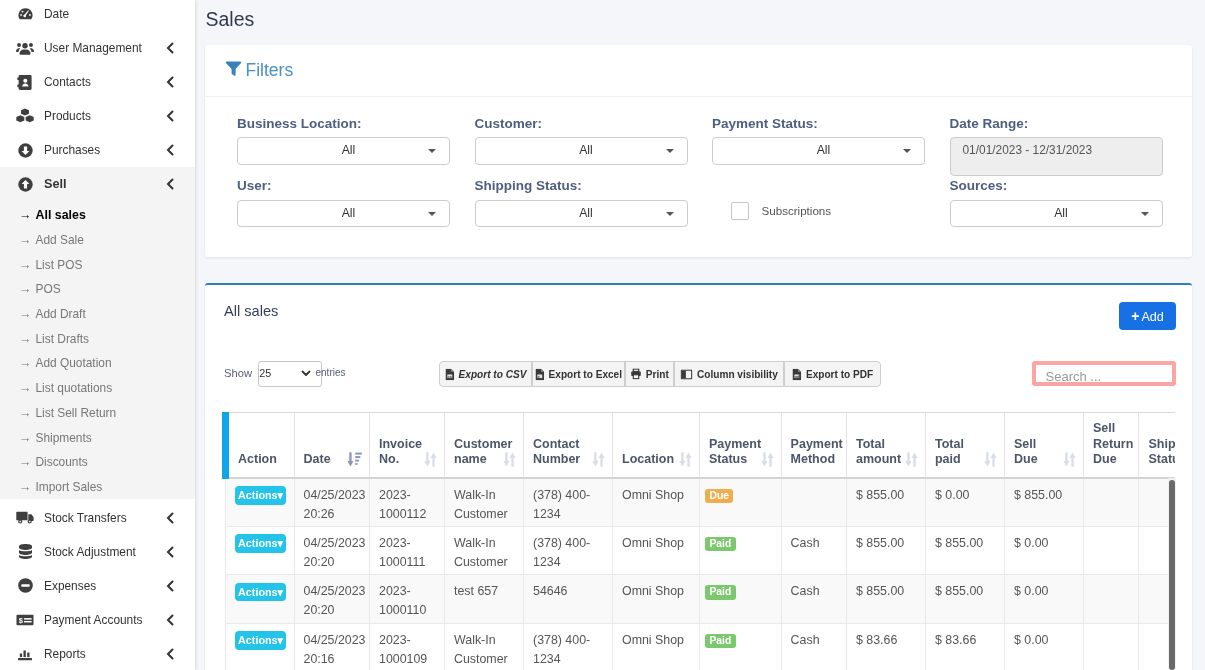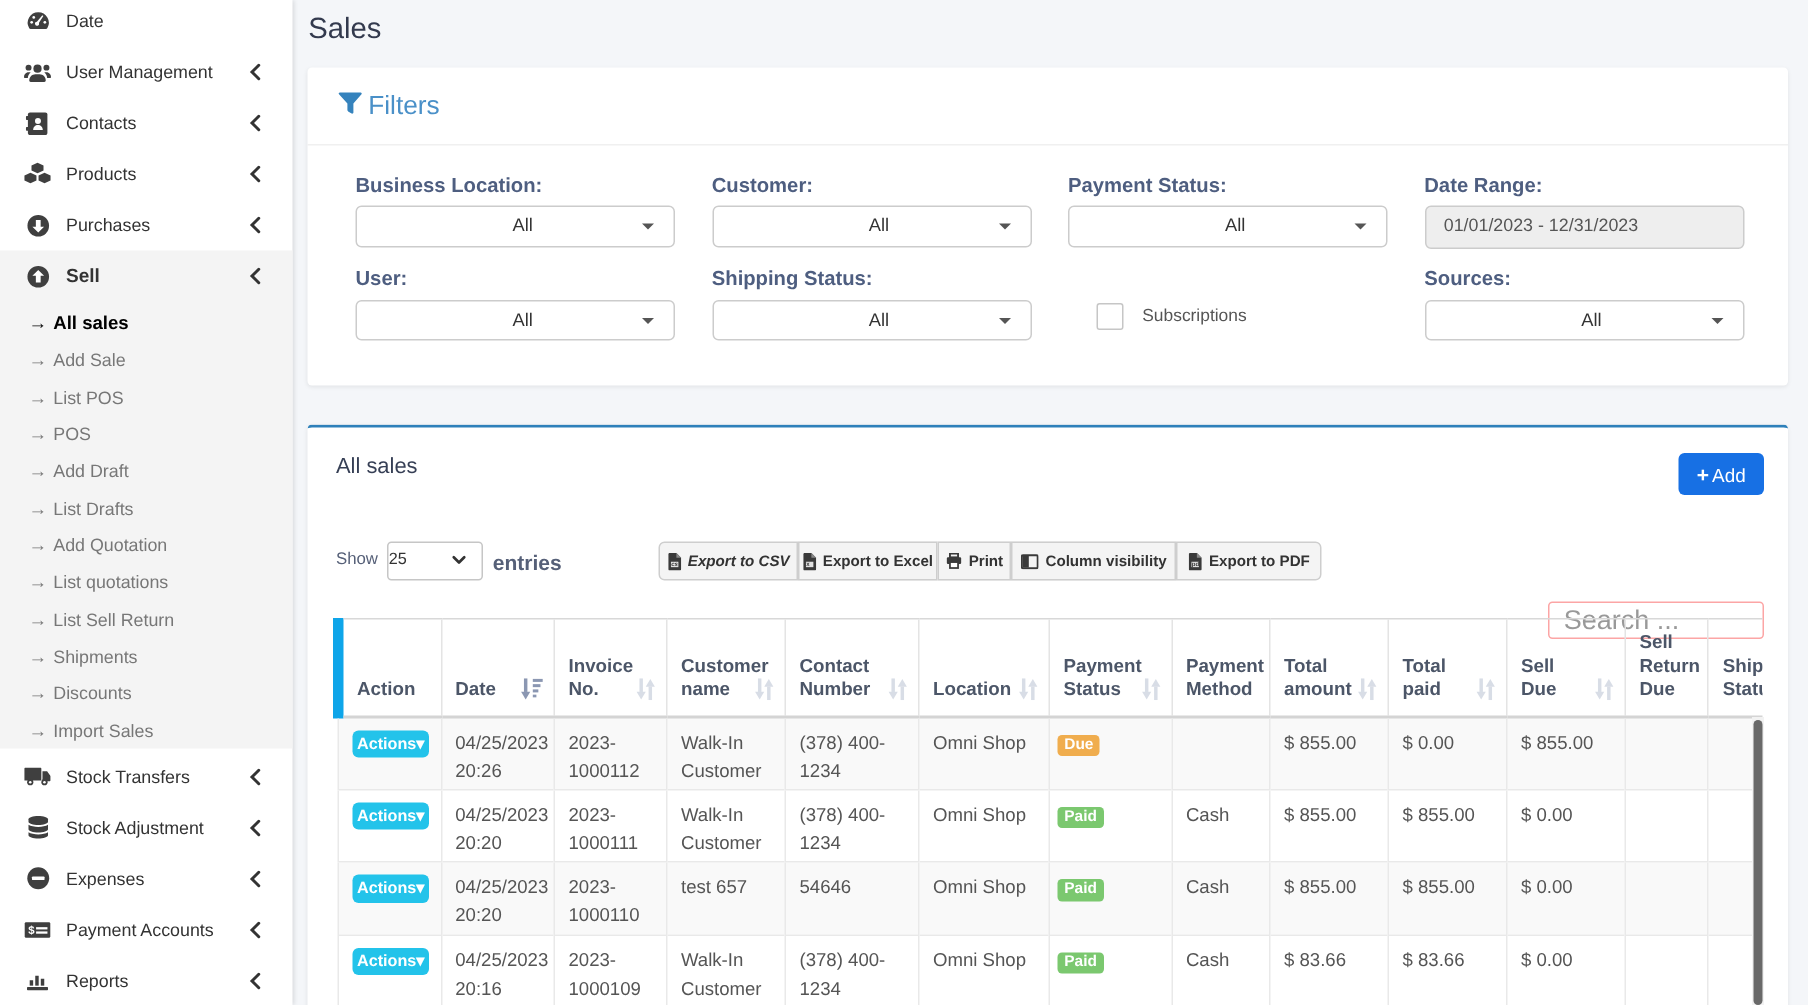--- a/index.html
+++ b/index.html
@@ -35,40 +35,40 @@
 #card1 { left:9.5px; top:44.8px; width:987px; height:212px; }
 #card1 .chead { height:52px; border-bottom:1px solid #f0f0f0; position:relative; }
 #filters-t { position:absolute; left:41px; top:15px; font-size:17.5px; color:#4a90c8; }
 #funnel { position:absolute; left:20.5px; top:15px; }
 
 .flabel { position:absolute; font-size:13.5px; font-weight:bold; color:#4e5e80; white-space:nowrap; }
 .fsel { position:absolute; width:213px; height:27.4px; border:1px solid #ccc; border-radius:4px;
   background:#fff; font-size:12.2px; color:#333; line-height:25.5px; padding-left:10px;text-align:center; }
 .fsel .caret { position:absolute; right:13px; top:11px; width:0; height:0;
   border-left:4px solid transparent; border-right:4px solid transparent; border-top:4.5px solid #555; }
-.finput { position:absolute; width:213px; height:29px; border:1px solid #ccc; border-radius:4px;
+.finput { position:absolute; width:213px; height:39px; border:1px solid #ccc; border-radius:4px;
   background:#eee; font-size:11.9px; color:#555; line-height:25.5px; padding-left:12px; }
 .fcol1 { left:32.5px; } .fcol2 { left:270px; } .fcol3 { left:507.5px; } .fcol4 { left:745px; }
 .frow1l { top:71.5px; } .frow1s { top:92.5px; } .frow2l { top:133.5px; } .frow2s { top:154.8px; }
 #subchk { position:absolute; left:526px; top:157px; width:18px; height:18px; background:#fff;
   border:1px solid #c6c6c6; border-radius:2px; }
 #sublbl { position:absolute; left:557px; top:159px; font-size:11.6px; color:#555; }
 
 #card2 { left:9.5px; top:283.1px; width:987px; height:400px; border-top:2.5px solid #2e80ba;
   border-radius:3px 3px 0 0; }
 #allsales { position:absolute; left:19.5px; top:17.5px; font-size:14.6px; color:#363f55; }
 #addbtn { position:absolute; left:914.5px; top:17.4px; width:57px; height:28px; background:#1770e4;
   border-radius:4px; color:#fff; text-align:center; line-height:28px; font-size:12.6px; }
 #addbtn b { font-size:14px; margin-right:2px; }
 #showlbl { position:absolute; left:19.5px; top:81.5px; font-size:11.2px; color:#566078; }
-#entlbl { position:absolute; left:124px; top:81.5px; font-size:14px; color:#566078;font-weight:bold; }
+#entlbl { position:absolute; left:111px; top:81.5px; font-size:10px; color:#566078; }
 #showsel { position:absolute; left:53.7px; top:76.2px; width:63.7px; height:25.4px; border:1px solid #c6c6c6;
   border-radius:3px; font-size:10.8px; color:#333; line-height:23.4px; background:#fff; }
-#srch { position:absolute; left:827px; top:75.9px; width:144.5px; height:25.5px; border:1px solid #fca5a5;
-  border-radius:3px; font-size:18px; color:#999; line-height:23.5px; padding-left:10px; background:#fff;margin-top:40px; }
+#srch { position:absolute; left:827px; top:75.9px; width:144.5px; height:25.5px; border:4px solid #fca5a5;
+  border-radius:3px; font-size:13px; color:#999; line-height:23.5px; padding-left:10px; background:#fff; }
 
 .btngrp { position:absolute; left:234.6px; top:75.9px; height:26.5px; display:flex; }
 .gbtn { height:26.5px; border:1px solid #cecece; background:#f4f4f4; display:flex; align-items:center;
   justify-content:center; font-size:10.1px; color:#333; font-weight:bold; white-space:nowrap; }
 .gbtn svg { margin-right:4px; transform:scale(.9); }
 .gbtn:first-child { border-radius:4px 0 0 4px;font-style:italic; }
 .gbtn:last-child { border-radius:0 4px 4px 0; }
 
 
 #tblwrap { position:absolute; left:17.5px; top:126.9px; width:953px; height:262px; overflow:hidden; }

